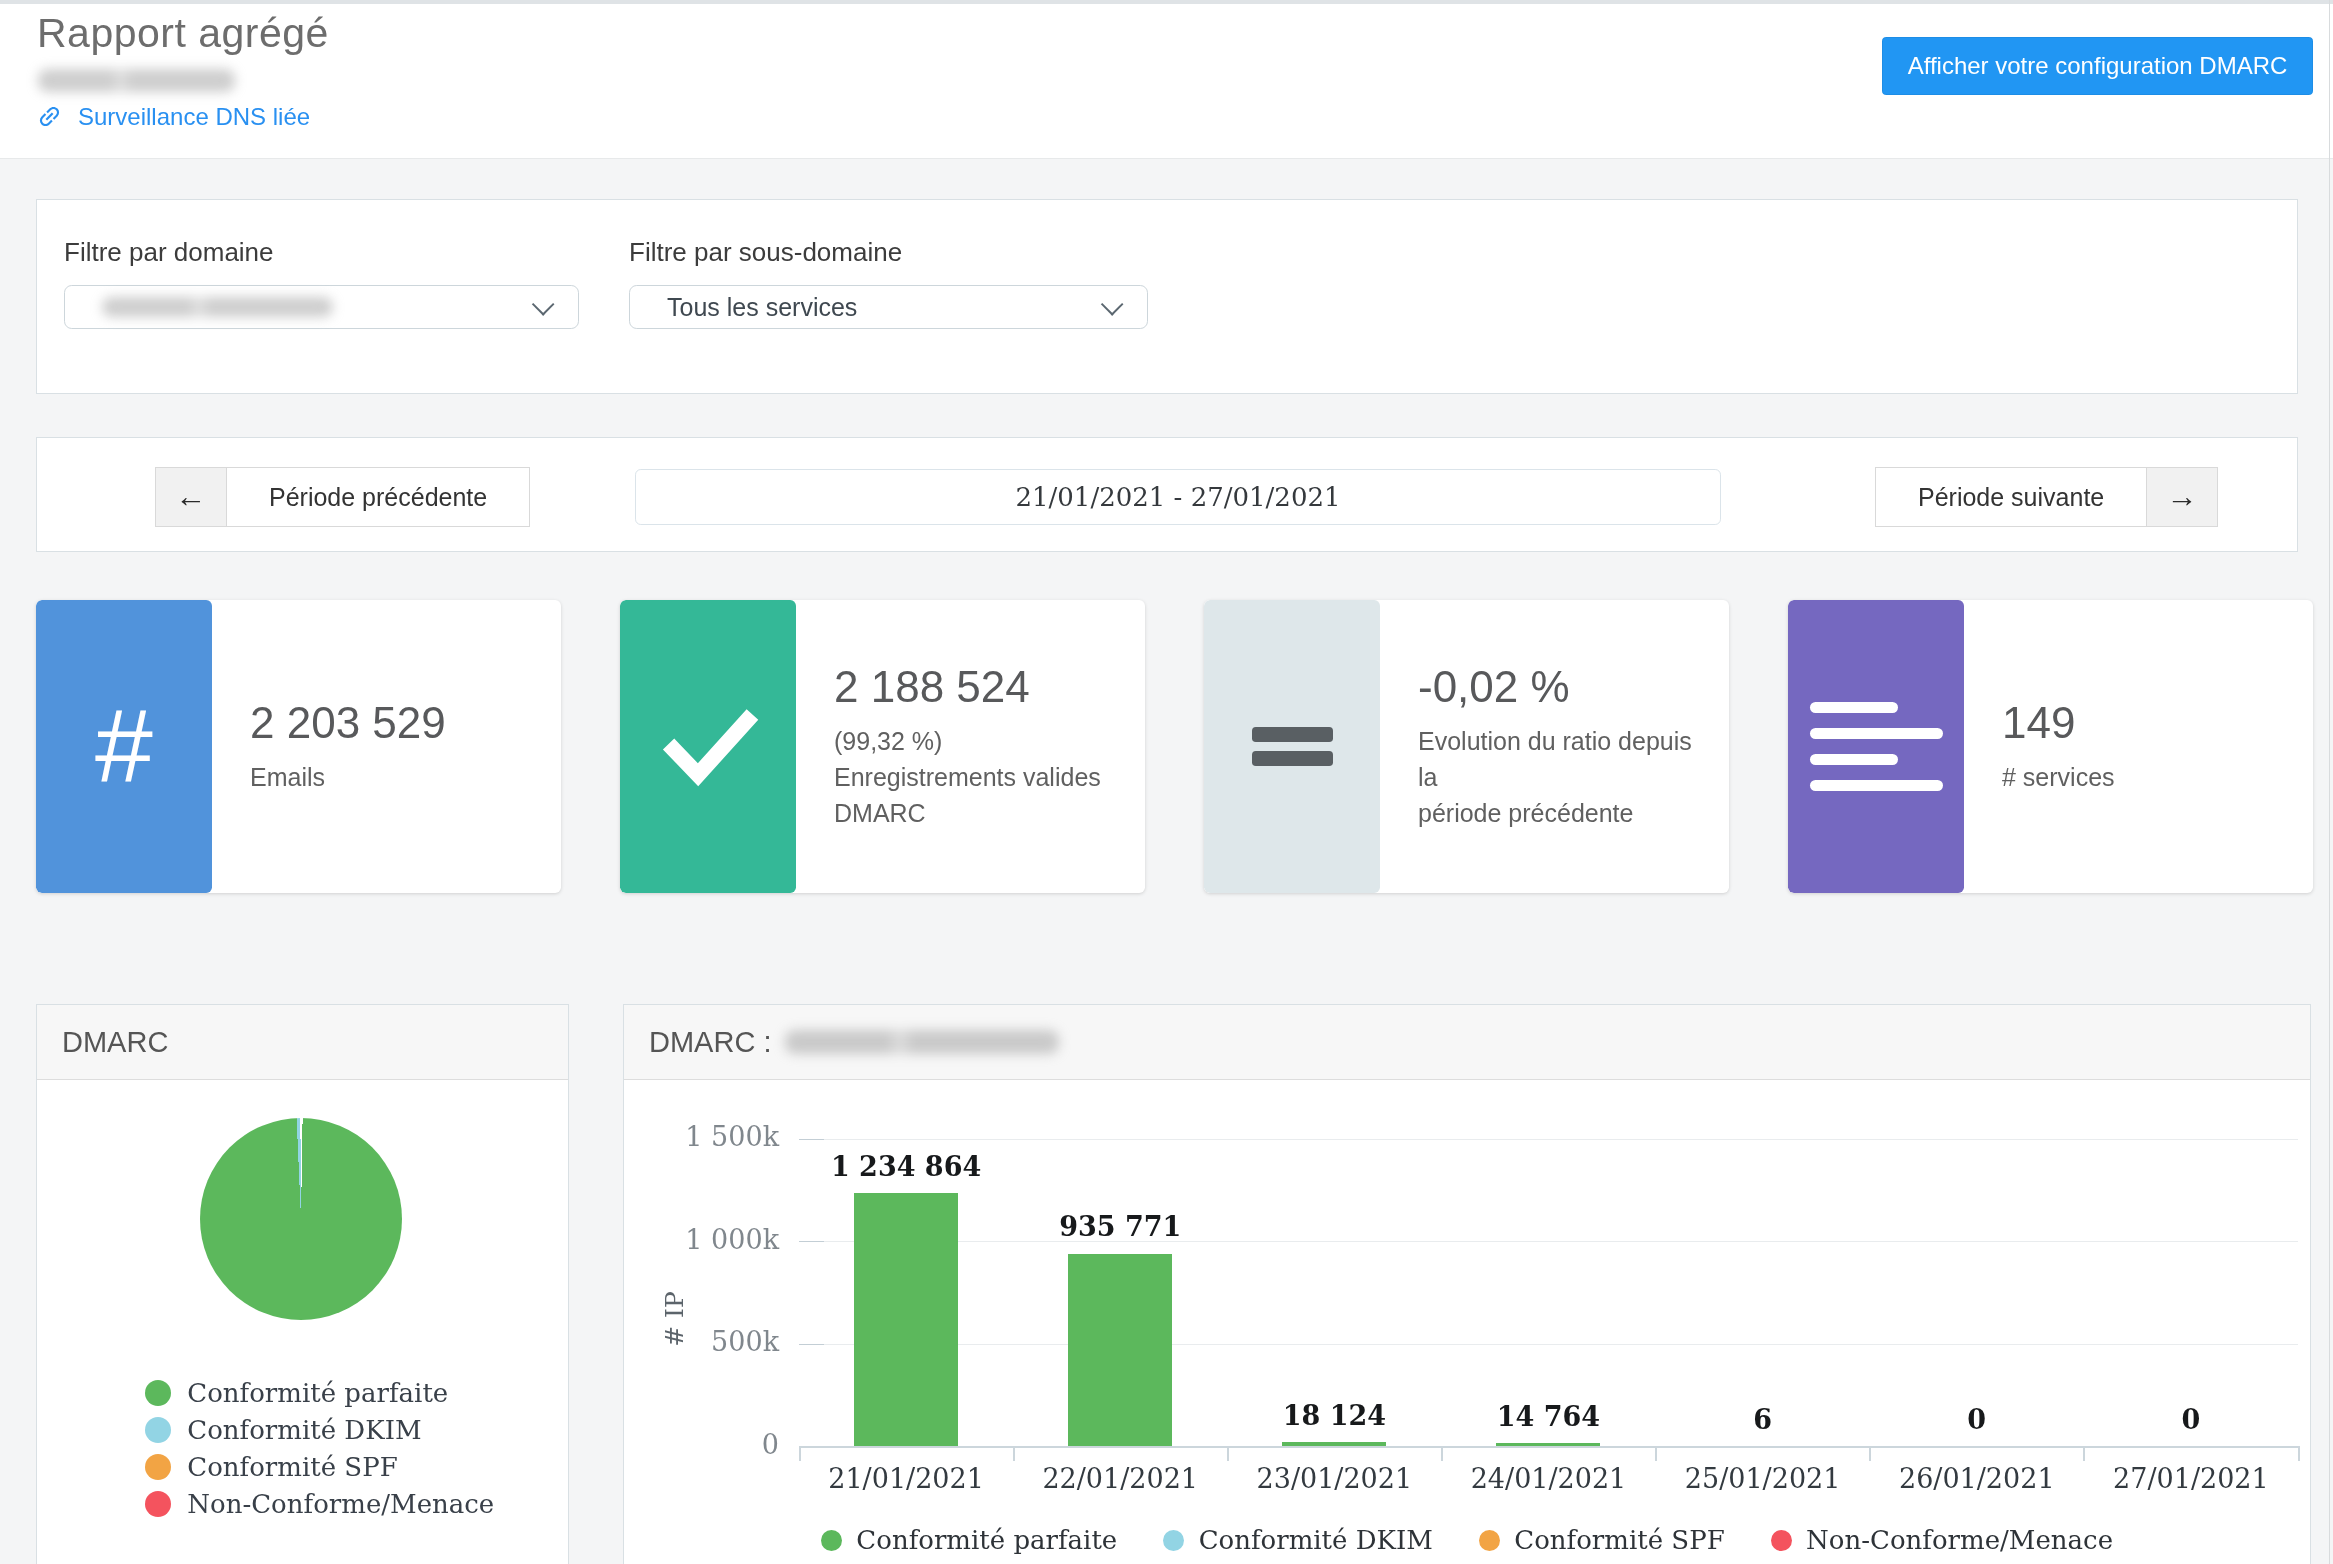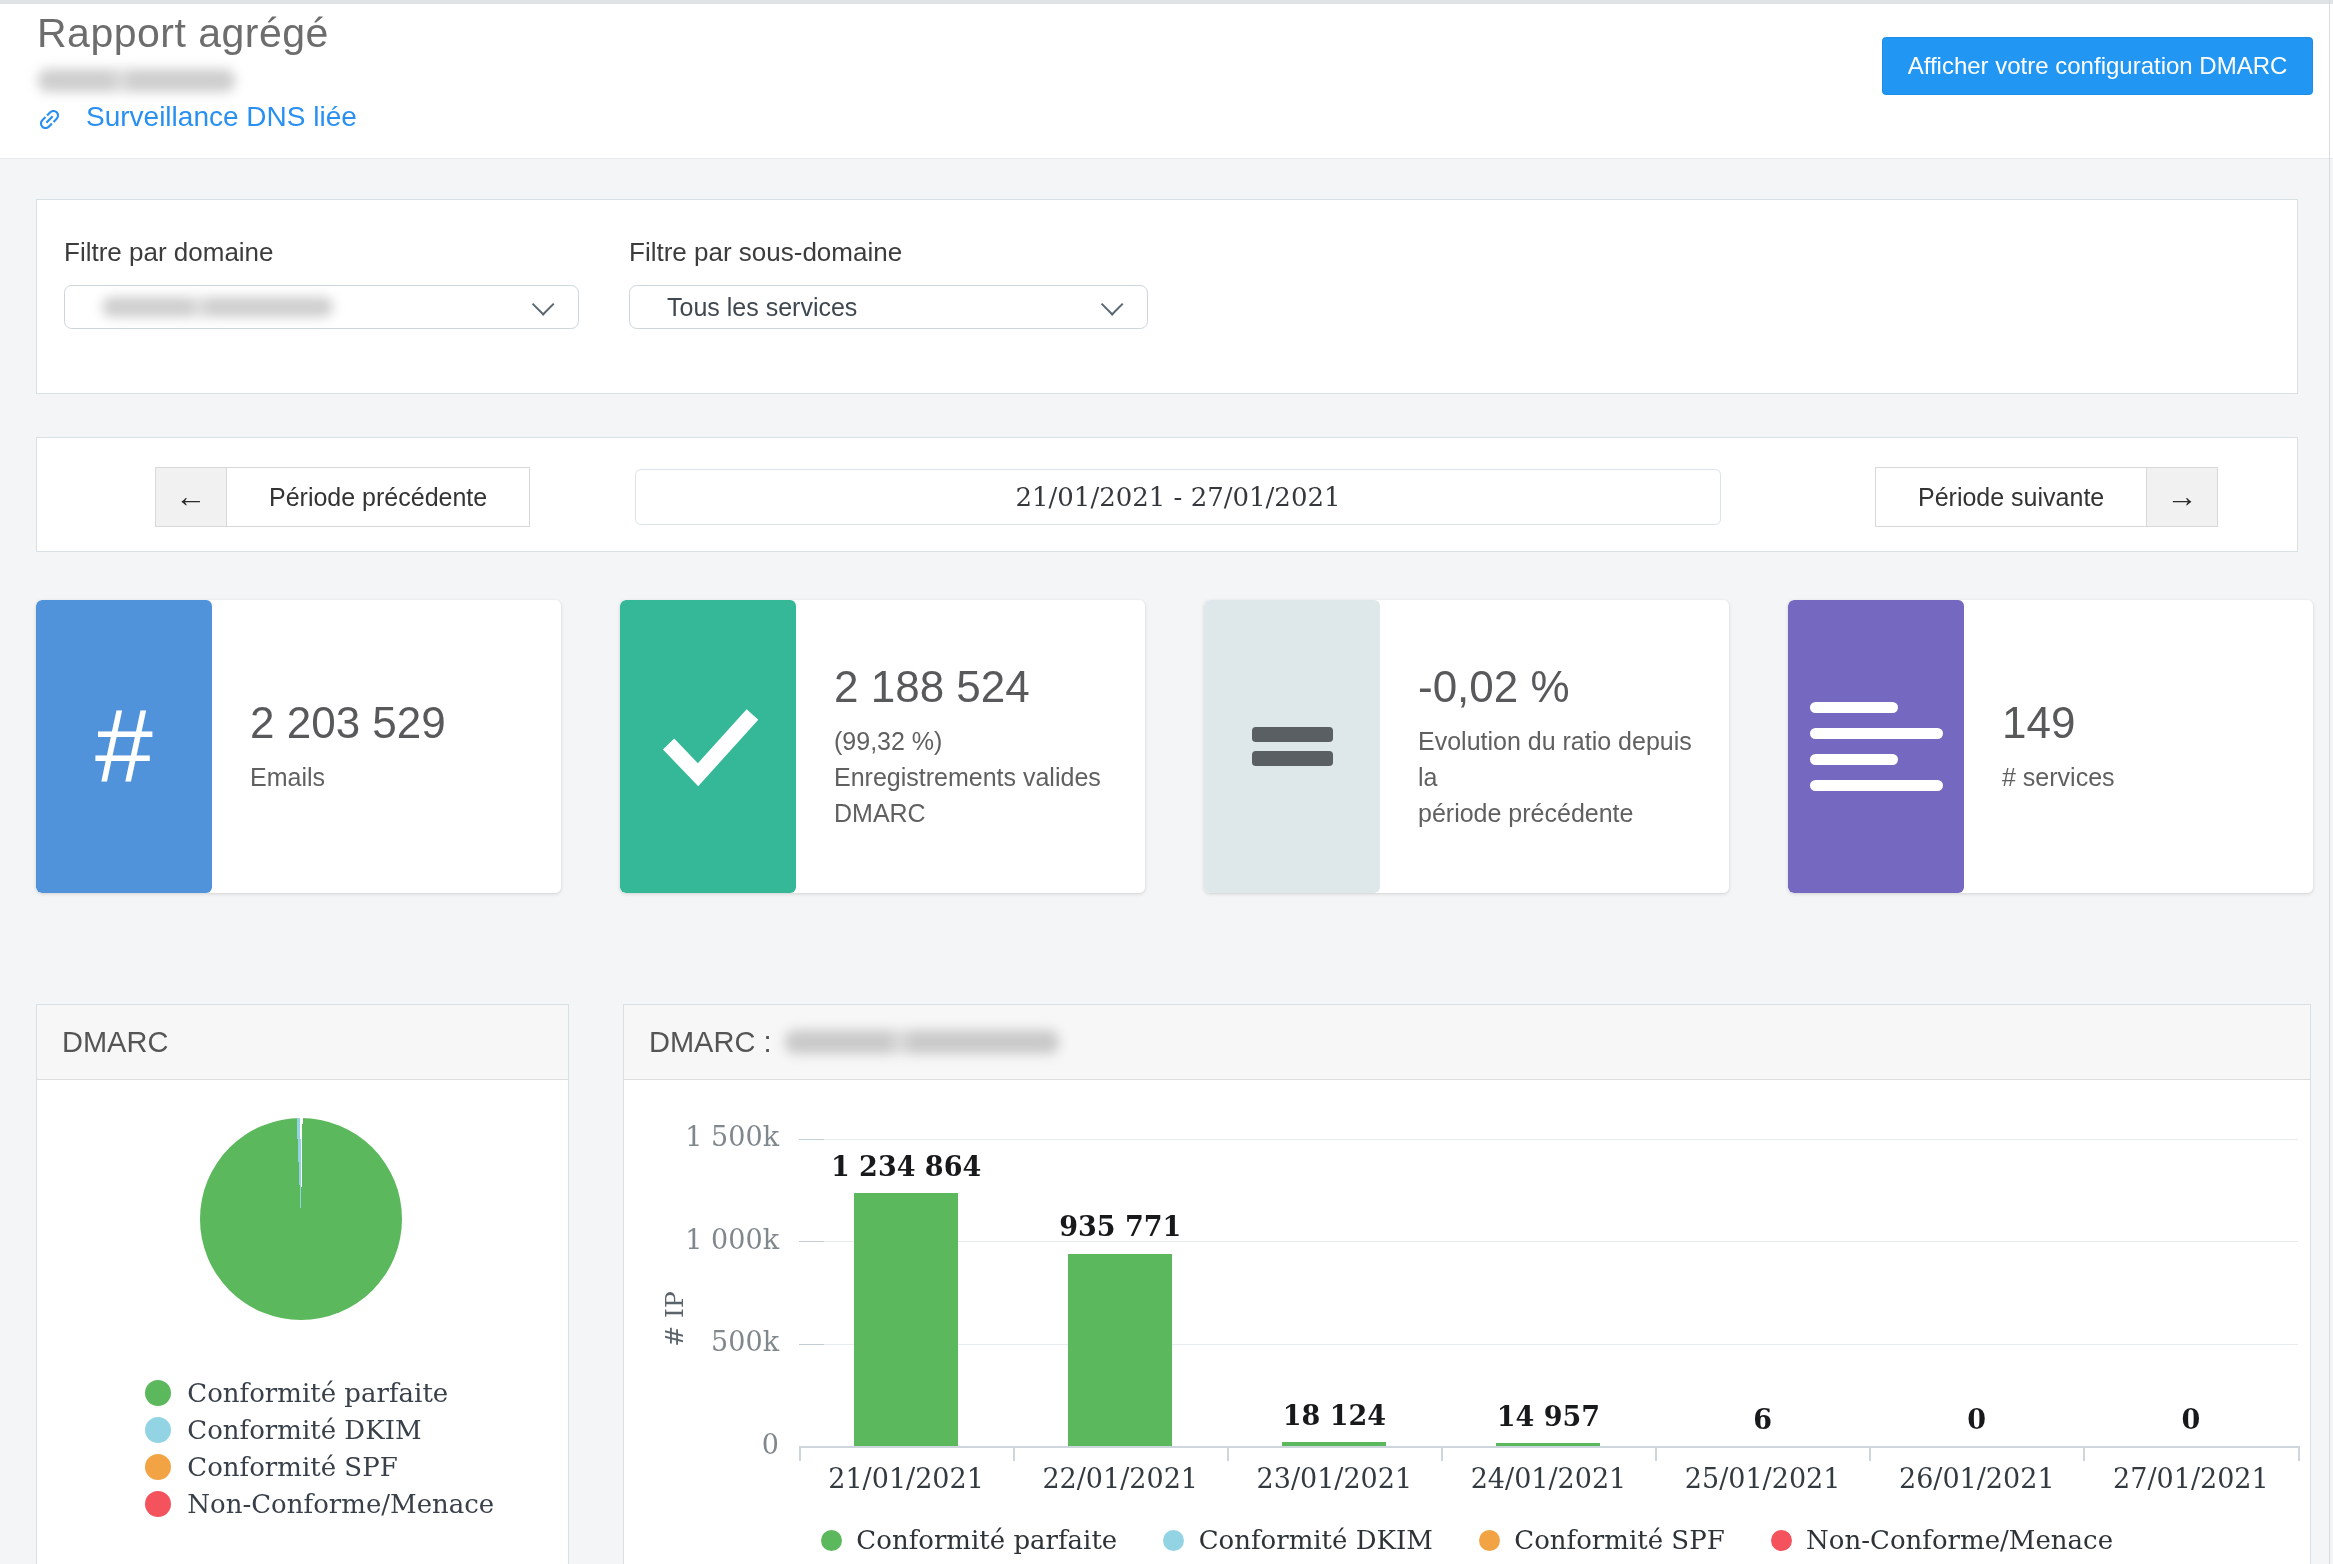--- a/index.html
+++ b/index.html
@@ -30,22 +30,22 @@
     font-size:41px; font-weight:400; color:#6d6d6d; letter-spacing:0.5px;
   }
   .redacted {
     display:inline-block; border-radius:9.6px;
     background:linear-gradient(90deg,#9d9d9d 0 38%, #bcbcbc 40% 44%, #9d9d9d 46% 100%);
     filter:blur(5.8px); opacity:.5;
   }
   .subtitle-redacted { position:absolute; left:38px; top:69px; width:197px; height:23px; }
   .dns-link {
     position:absolute; left:36px; top:100px; height:33px;
-    display:flex; align-items:flex-end; gap:23px;
-    color:#2990f1; font-size:28px; cursor:pointer; text-decoration:none;
+    display:flex; align-items:center; gap:15px;
+    color:#2990f1; font-size:24px; cursor:pointer; text-decoration:none;
   }
   .dns-link svg { width:27px; height:27px; fill:#2990f1; transform:rotate(-45deg); }
   .config-btn {
     position:absolute; left:1882px; top:37px; width:431px; height:58px;
     background:#2196f3; color:#ffffff; border:1px solid #1d8de6; border-radius:3.8px;
     font-size:24px; font-family:"Liberation Sans",sans-serif;
     display:flex; align-items:center; justify-content:center; cursor:pointer;
   }
 
   
@@ -327,21 +327,21 @@
           <div class="slot">
             <div class="bar" style="height: 192px; background: rgb(92, 184, 92);"></div>
             <div class="bar-value" style="bottom: 204px;">935 771</div>
           </div>
           <div class="slot">
             <div class="bar" style="height: 3.8px; background: rgb(92, 184, 92);"></div>
             <div class="bar-value" style="bottom: 15.4px;">18 124</div>
           </div>
           <div class="slot">
             <div class="bar" style="height: 2.9px; background: rgb(92, 184, 92);"></div>
-            <div class="bar-value" style="bottom: 14.4px;">14 957</div>
+            <div class="bar-value" style="bottom: 14.4px;">14 764</div>
           </div>
           <div class="slot">
             <div class="bar-value" style="bottom: 11.5px;">6</div>
           </div>
           <div class="slot">
             <div class="bar-value" style="bottom: 11.5px;">0</div>
           </div>
           <div class="slot">
             <div class="bar-value" style="bottom: 11.5px;">0</div>
           </div>

